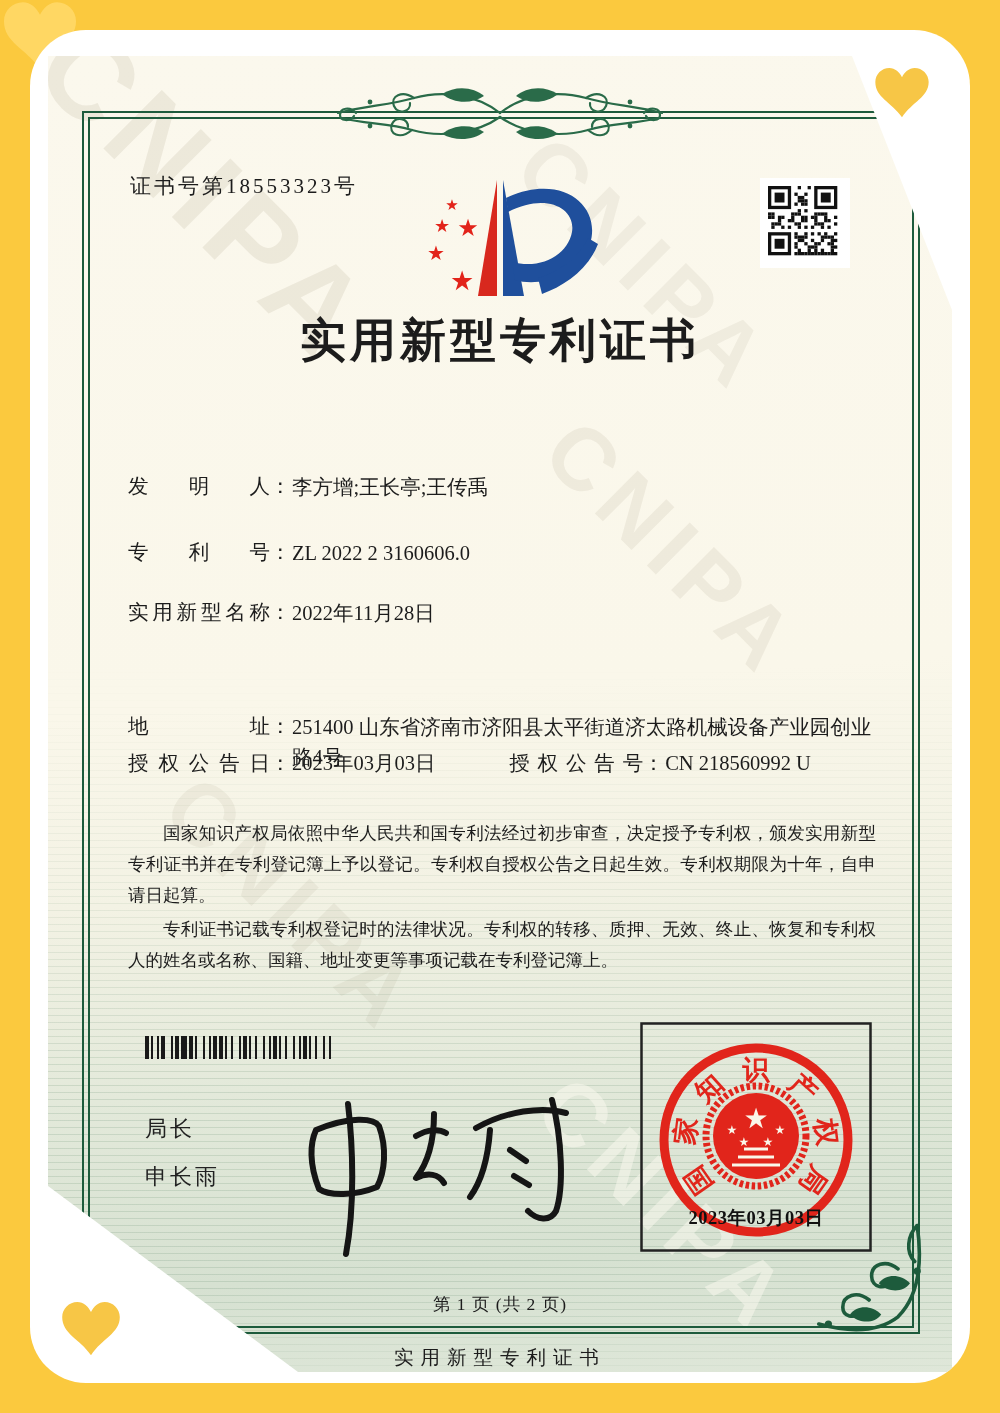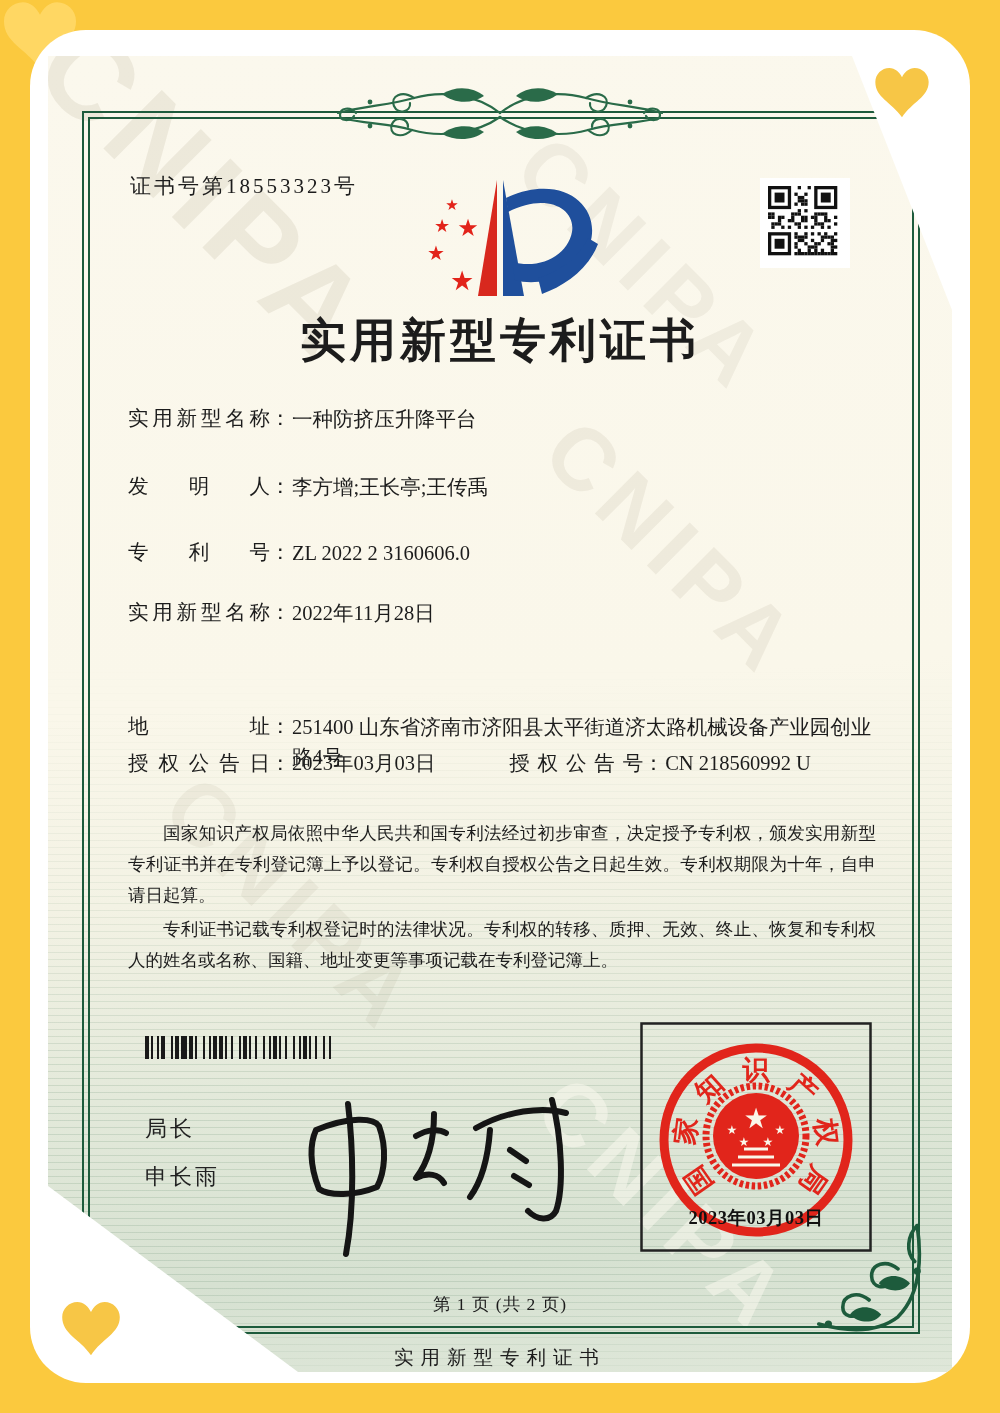--- a/index.html
+++ b/index.html
@@ -248,23 +248,20 @@
             <rect x="54.199999999999996" y="8" width="23.099999999999998" height="23.099999999999998" fill="#111"></rect>
             <rect x="57.49999999999999" y="11.3" width="16.5" height="16.5" fill="#fff"></rect>
             <rect x="60.8" y="14.6" width="9.899999999999999" height="9.899999999999999" fill="#111"></rect>
             <rect x="8" y="54.199999999999996" width="23.099999999999998" height="23.099999999999998" fill="#111"></rect>
             <rect x="11.3" y="57.49999999999999" width="16.5" height="16.5" fill="#fff"></rect>
             <rect x="14.6" y="60.8" width="9.899999999999999" height="9.899999999999999" fill="#111"></rect>
           </svg></div>
 
       <div class="abs title" style="top:254px">实用新型专利证书</div>
 
-      <div class="frow" style="top:348px">
-        <span class="flabel">实用新型名称</span><span class="fcolon">：</span><span class="fvalue">一种防挤压升降平台</span>
-      </div>
       <div class="frow" style="top:416px">
         <span class="flabel">发明人</span><span class="fcolon">：</span><span class="fvalue">李方增;王长亭;王传禹</span>
       </div>
       <div class="frow" style="top:482px">
         <span class="flabel">专利号</span><span class="fcolon">：</span><span class="fvalue">ZL 2022 2 3160606.0</span>
       </div>
       <div class="frow" style="top:542px">
         <span class="flabel">实用新型名称</span><span class="fcolon">：</span><span class="fvalue">2022年11月28日</span>
       </div>
       <div class="frow" style="top:656px">

